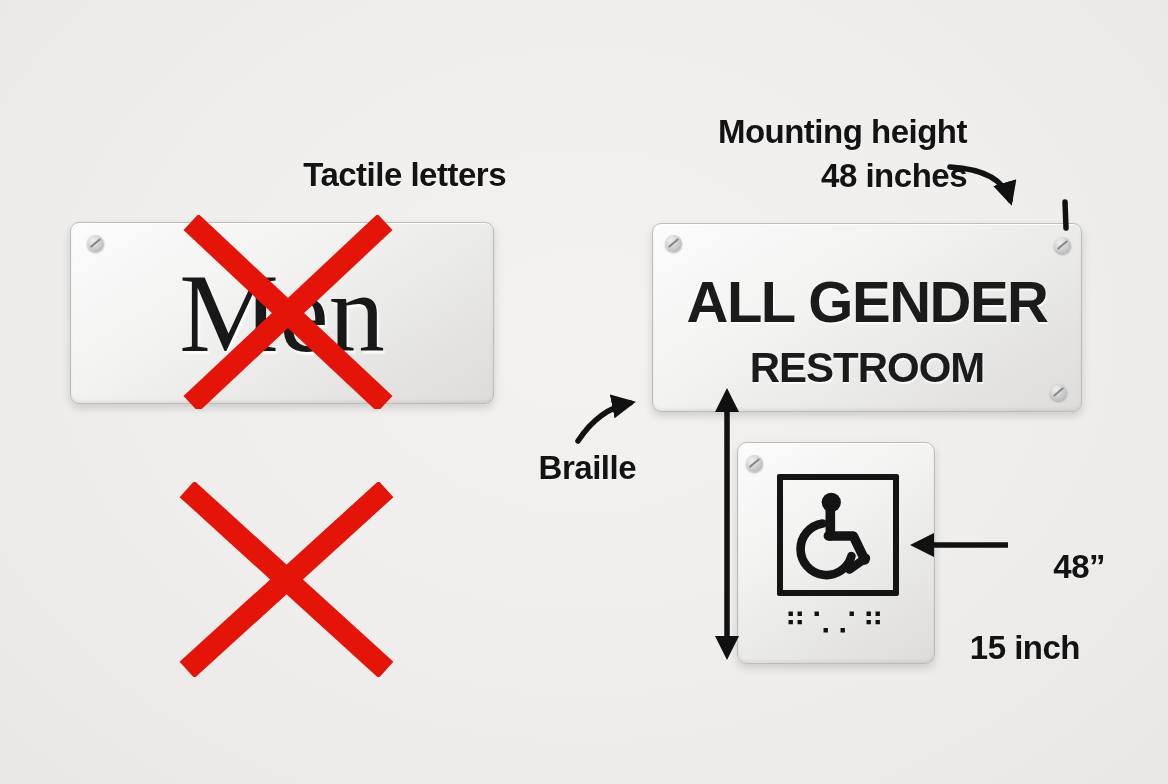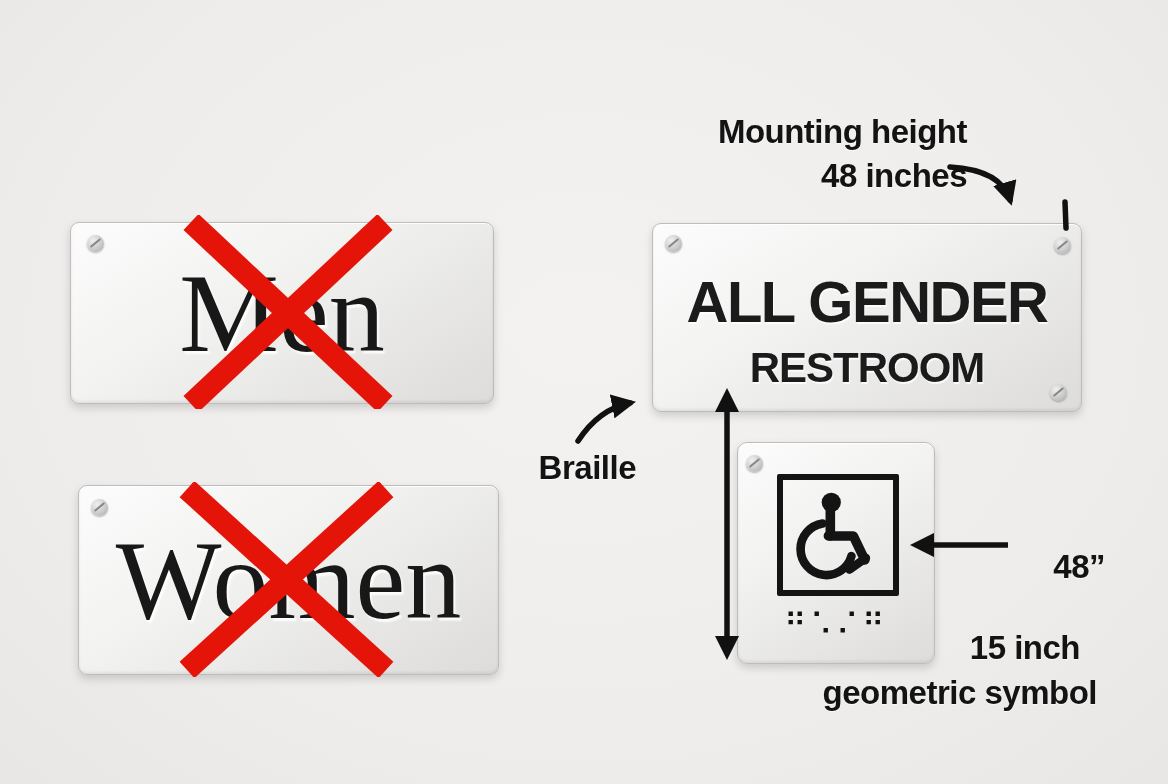--- a/index.html
+++ b/index.html
@@ -53,34 +53,31 @@
     position:absolute;left:0;right:0;top:167px;text-align:center;
     font-family:"DejaVu Sans",sans-serif;font-size:30px;letter-spacing:4px;
     color:#101010;line-height:1;
   }
 </style>
 </head>
 <body>
 
 <div class="canvas">
 
+  <div class="label" style="left:66px;top:153px;width:440px;">Tactile letters</div>
 
   <div class="plate" style="left:70px;top:222px;width:422px;height:180px;">
     <span class="screw" style="left:16px;top:12px;"></span>
     <span class="serif-text" style="font-size:112px;">Men</span>
   </div>
   <svg class="xmark" style="left:181px;top:215px;" width="214" height="194" viewBox="0 0 214 194">
     <line x1="10" y1="7" x2="204" y2="189" stroke="#e51408" stroke-width="22"></line>
     <line x1="204" y1="7" x2="10" y2="189" stroke="#e51408" stroke-width="22"></line>
   </svg>
 
-  <div class="plate" style="left:78px;top:485px;width:419px;height:188px;">
-    <span class="screw" style="left:12px;top:13px;"></span>
-    <span class="serif-text" style="font-size:112px;">Women</span>
-  </div>
   <svg class="xmark" style="left:178px;top:482px;" width="217" height="195" viewBox="0 0 217 195">
     <line x1="9" y1="7" x2="208" y2="188" stroke="#e51408" stroke-width="22"></line>
     <line x1="208" y1="7" x2="9" y2="188" stroke="#e51408" stroke-width="22"></line>
   </svg>
 
   <div class="label" style="left:655px;top:110px;width:312px;">
     <div>Mounting height</div>
     <div>48 inches</div>
   </div>
 
@@ -107,21 +104,20 @@
         <path d="M79 74 L62 86" stroke="#141414" stroke-width="9" fill="none" stroke-linecap="round"></path>
         <path d="M34 38 A27 27 0 1 0 64 72" stroke="#141414" stroke-width="9" fill="none" stroke-linecap="round"></path>
       </svg>
     </div>
     <div class="braille-row">⠛⠡⠌⠛</div>
   </div>
 
   <div class="label" style="left:1015px;top:545px;width:90px;">48”</div>
 
   <div class="label" style="left:955px;top:626px;width:125px;">15 inch</div>
-  <div class="label" style="left:752px;top:671px;width:345px;">geometric symbol</div>
 
   <svg class="overlay" width="1168" height="784" viewBox="0 0 1168 784">
     <defs>
       <marker id="ah" viewBox="0 0 10 10" refX="7.5" refY="5" markerWidth="4.4" markerHeight="4.4" orient="auto-start-reverse">
         <path d="M0 0 L10 5 L0 10 z" fill="#111"></path>
       </marker>
     </defs>
     <path d="M950 167 Q1001 170 1010 200" stroke="#111" stroke-width="5.5" fill="none" stroke-linecap="round" marker-end="url(#ah)"></path>
     <line x1="1065" y1="202" x2="1066" y2="228" stroke="#111" stroke-width="5.5" stroke-linecap="round"></line>
     <path d="M578 441 Q599 409 630 403" stroke="#111" stroke-width="5.5" fill="none" stroke-linecap="round" marker-end="url(#ah)"></path>

